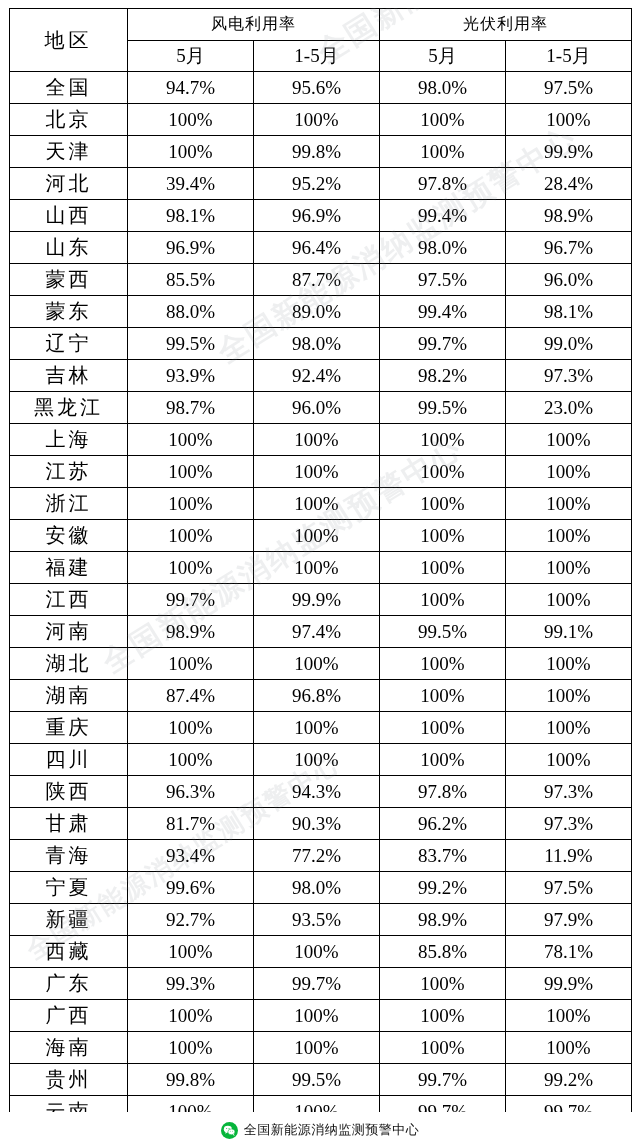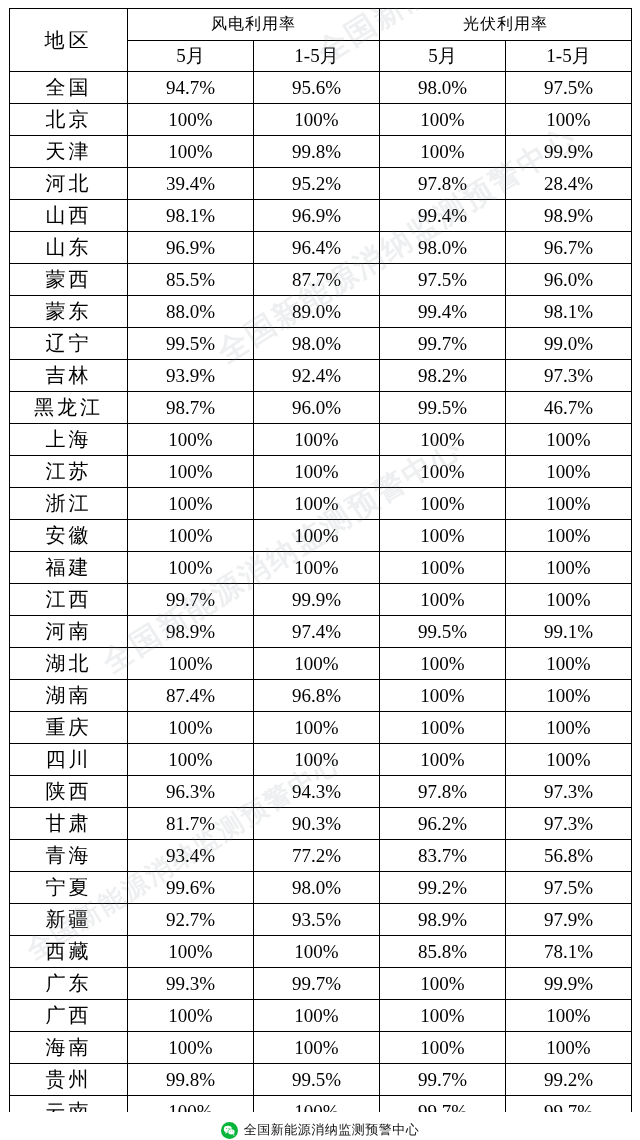--- a/index.html
+++ b/index.html
@@ -231,21 +231,21 @@
           <td class="val">93.9%</td>
           <td class="val">92.4%</td>
           <td class="val">98.2%</td>
           <td class="val">97.3%</td>
         </tr>
         <tr>
           <td class="region">黑龙江</td>
           <td class="val">98.7%</td>
           <td class="val">96.0%</td>
           <td class="val">99.5%</td>
-          <td class="val">46.7%</td>
+          <td class="val">23.0%</td>
         </tr>
         <tr>
           <td class="region">上海</td>
           <td class="val">100%</td>
           <td class="val">100%</td>
           <td class="val">100%</td>
           <td class="val">100%</td>
         </tr>
         <tr>
           <td class="region">江苏</td>
@@ -329,21 +329,21 @@
           <td class="val">81.7%</td>
           <td class="val">90.3%</td>
           <td class="val">96.2%</td>
           <td class="val">97.3%</td>
         </tr>
         <tr>
           <td class="region">青海</td>
           <td class="val">93.4%</td>
           <td class="val">77.2%</td>
           <td class="val">83.7%</td>
-          <td class="val">56.8%</td>
+          <td class="val">11.9%</td>
         </tr>
         <tr>
           <td class="region">宁夏</td>
           <td class="val">99.6%</td>
           <td class="val">98.0%</td>
           <td class="val">99.2%</td>
           <td class="val">97.5%</td>
         </tr>
         <tr>
           <td class="region">新疆</td>

